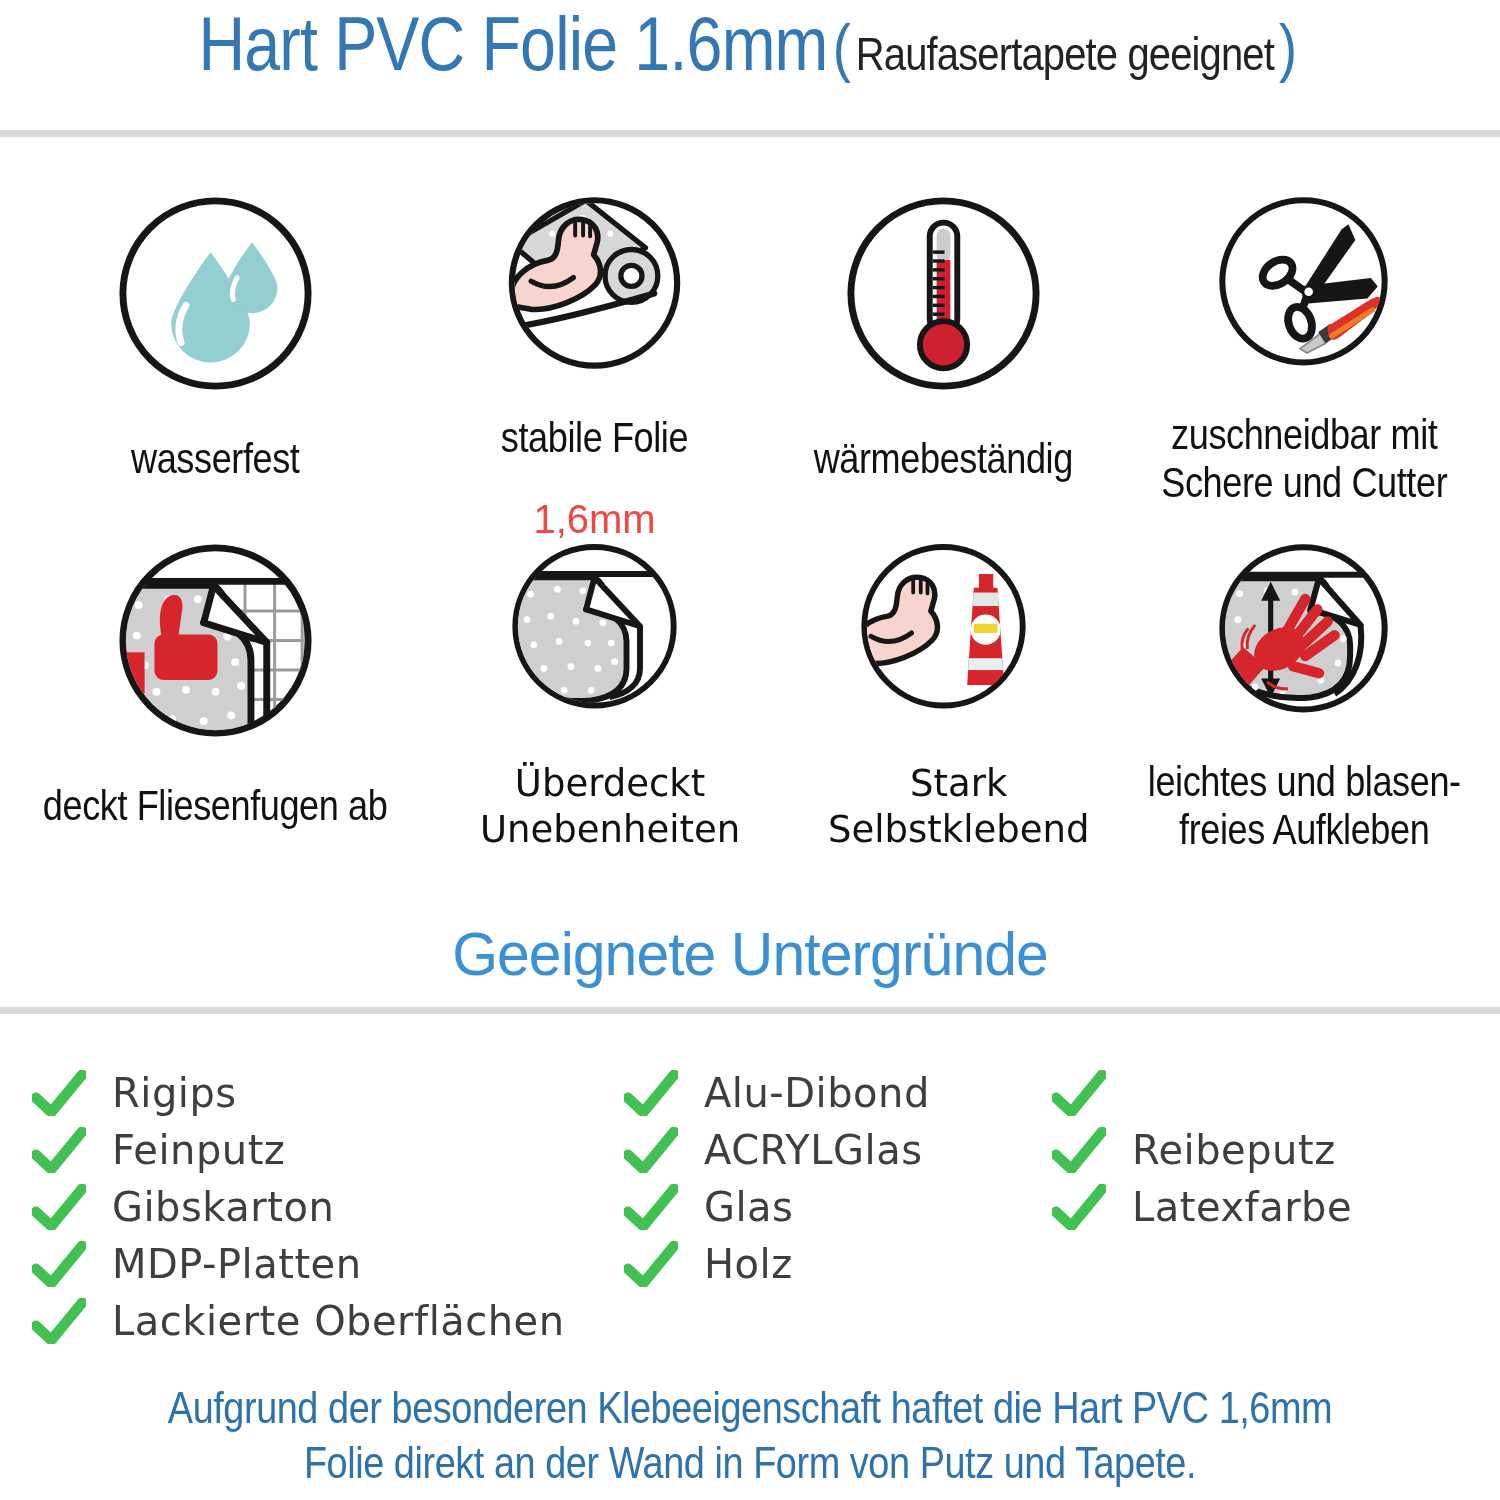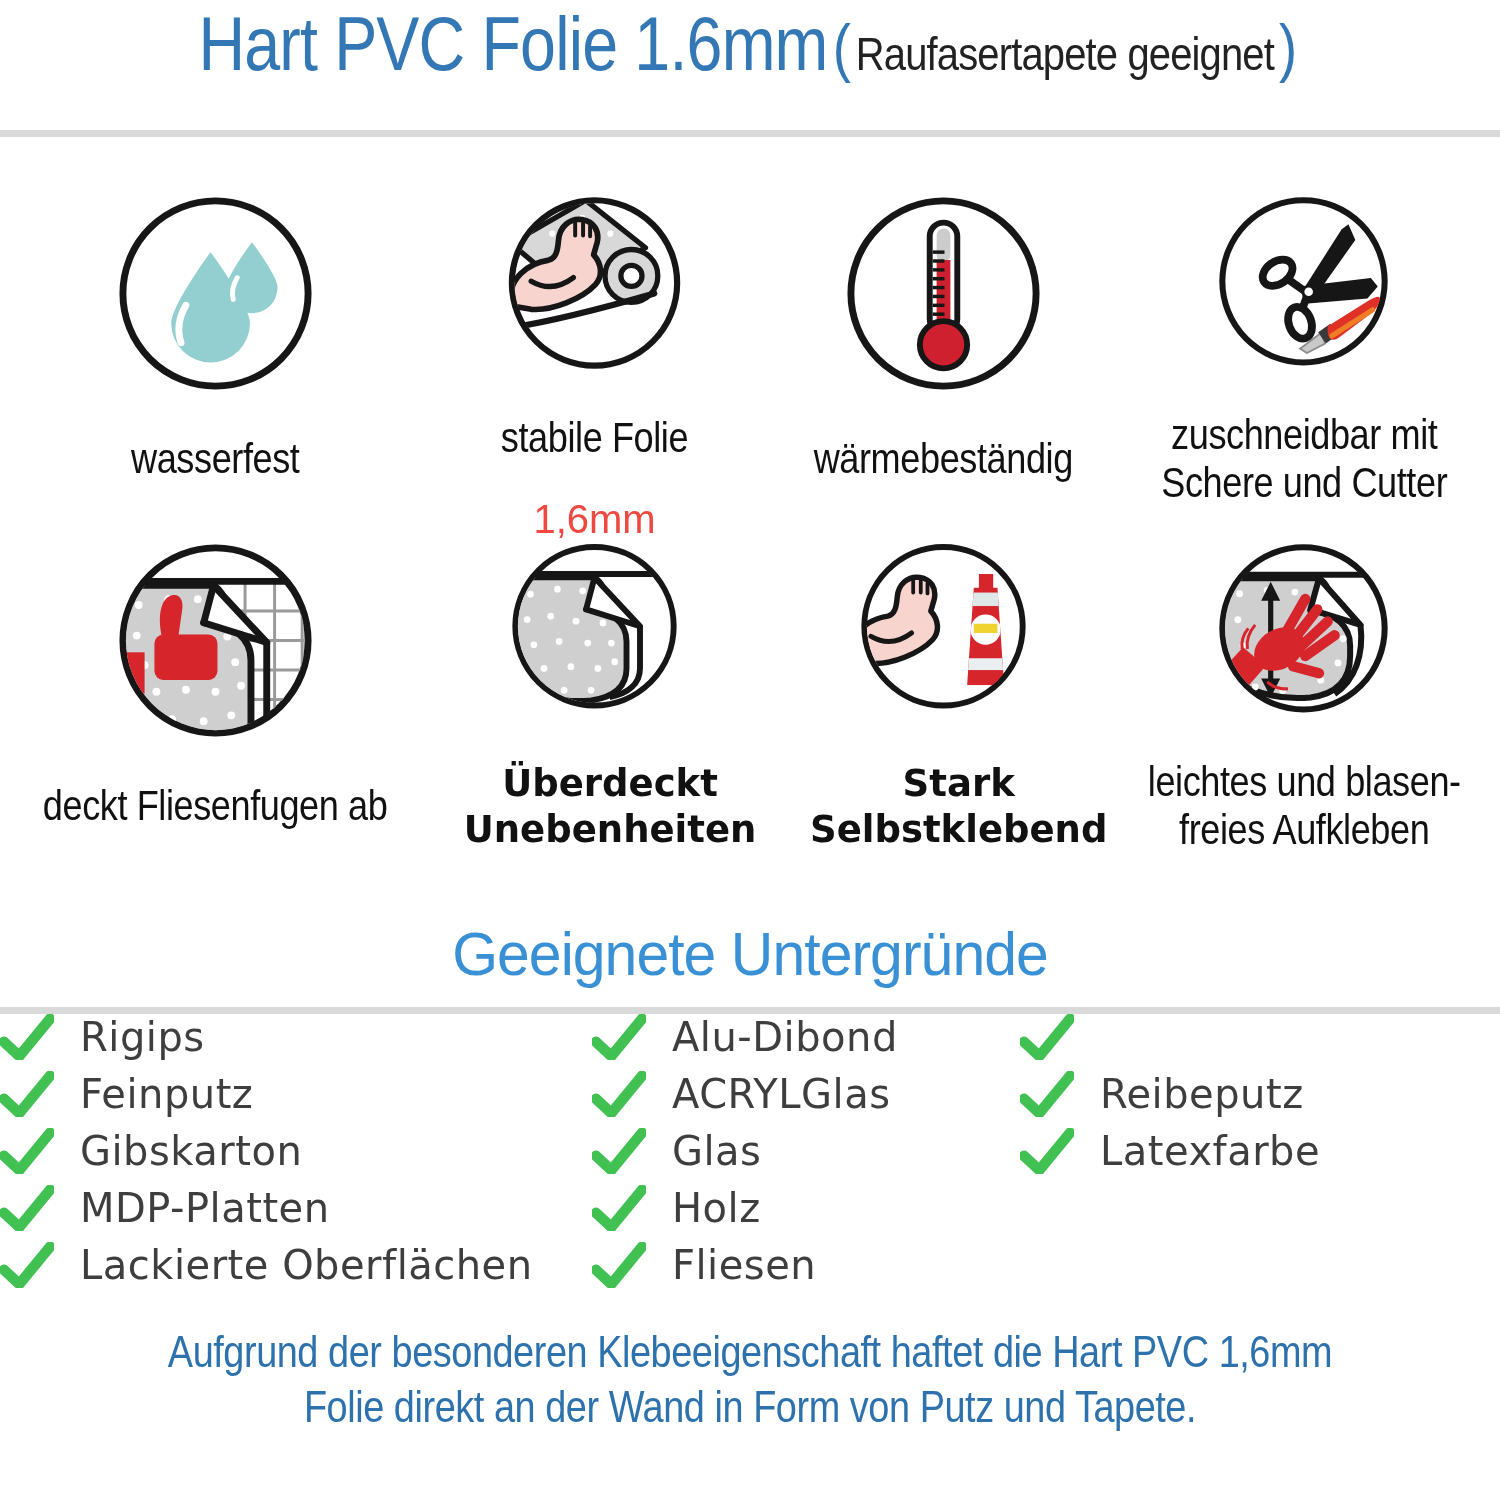--- a/index.html
+++ b/index.html
@@ -16,28 +16,28 @@
   .title-main { font-size:76px; font-weight:500; color:#3377b5; letter-spacing:-1px; }
   .title-paren { font-size:64px; font-weight:400; color:#3377b5; padding:0 6px; }
   .title-sub { font-size:47px; font-weight:500; color:#222222; letter-spacing:-1px; }
 
   
   .features { width:1480px; margin:58px auto 0; display:grid; grid-template-columns:repeat(4,1fr); }
   .feature { height:347px; display:flex; flex-direction:column; align-items:center;gap:20px; }
   .icon-circle { display:block; }
   .feature-label { margin-top:22px; text-align:center; font-size:43px; line-height:1.12; color:#111111;
                    transform:scaleX(0.84); transform-origin:50% 0; letter-spacing:-0.5px; white-space:nowrap; }
-  .feature.alt-font .feature-label { font-family:"DejaVu Sans", sans-serif; font-size:37px; font-weight:700;
+  .feature.alt-font .feature-label { font-family:"DejaVu Sans", sans-serif; font-size:37px; font-weight:400;
                    transform:none; letter-spacing:0; line-height:1.25; margin-top:30px;margin-left:31px; }
   .feature-note { margin-top:16px; font-size:40px; color:#ef4840; text-align:center; }
 
   
   .surfaces-heading { margin-top:10px; height:108px; display:flex; align-items:center; justify-content:center;
                       font-size:62px; color:#3a90d5; letter-spacing:-1px; transform:scaleX(0.95); }
-  .surfaces-list { display:flex; }
+  .surfaces-list { display:flex; padding-left:32px; margin-top:56px; }
   .surf-col { display:flex; flex-direction:column; }
   .surf-col.c1 { width:592px; }
   .surf-col.c2 { width:428px; }
   .surf-item { display:flex; align-items:center; height:46px; margin-bottom:11px; }
   .check { width:54px; height:46px; flex:0 0 auto; margin-right:26px; }
   .surf-item span { font-family:"DejaVu Sans", sans-serif; font-size:40px; color:#3e3e3e; letter-spacing:0.5px; white-space:nowrap; }
 
   
   .footer { margin-top:26px; text-align:center; color:#2e72ad; font-size:44px; line-height:1.24;
             transform:scaleX(0.86); transform-origin:50% 0; letter-spacing:-0.5px; white-space:nowrap; }
@@ -392,26 +392,20 @@
           <path d="M4,29 L20,44 L52,5" stroke="#41c152" stroke-width="11" fill="none" stroke-linecap="round" stroke-linejoin="round"></path>
         </svg>
         <span>Glas</span>
       </div>
     <div class="surf-item">
         <svg class="check" viewBox="0 0 56 48">
           <path d="M4,29 L20,44 L52,5" stroke="#41c152" stroke-width="11" fill="none" stroke-linecap="round" stroke-linejoin="round"></path>
         </svg>
         <span>Holz</span>
       </div>
-    <div class="surf-item">
-        <svg class="check" viewBox="0 0 56 48">
-          <path d="M4,29 L20,44 L52,5" stroke="#41c152" stroke-width="11" fill="none" stroke-linecap="round" stroke-linejoin="round"></path>
-        </svg>
-        <span>Fliesen</span>
-      </div>
   </div>
   <div class="surf-col c3">
     <div class="surf-item">
         <svg class="check" viewBox="0 0 56 48">
           <path d="M4,29 L20,44 L52,5" stroke="#41c152" stroke-width="11" fill="none" stroke-linecap="round" stroke-linejoin="round"></path>
         </svg>
       </div>
     <div class="surf-item">
         <svg class="check" viewBox="0 0 56 48">
           <path d="M4,29 L20,44 L52,5" stroke="#41c152" stroke-width="11" fill="none" stroke-linecap="round" stroke-linejoin="round"></path>

